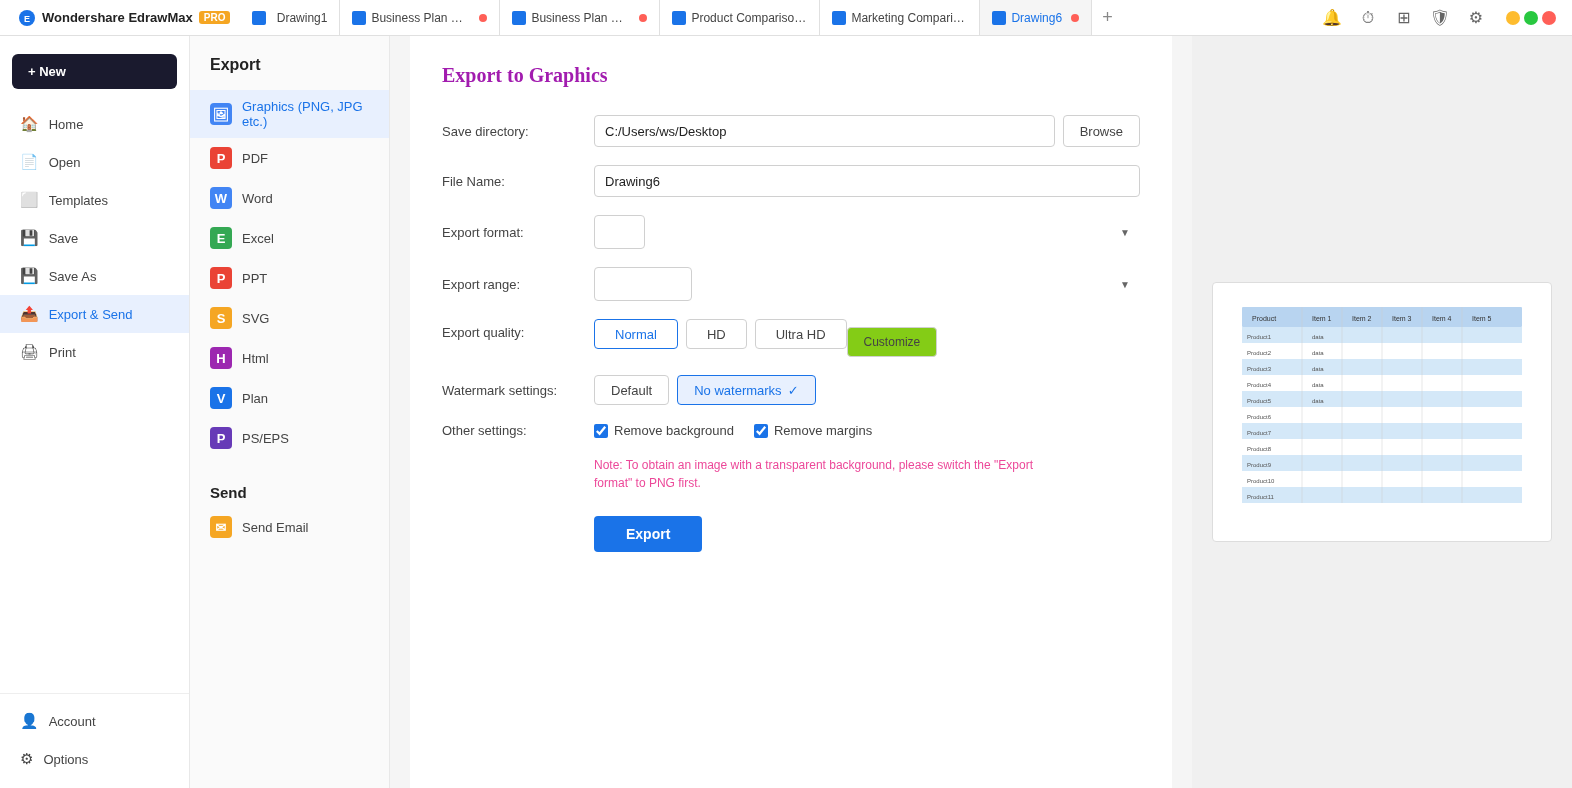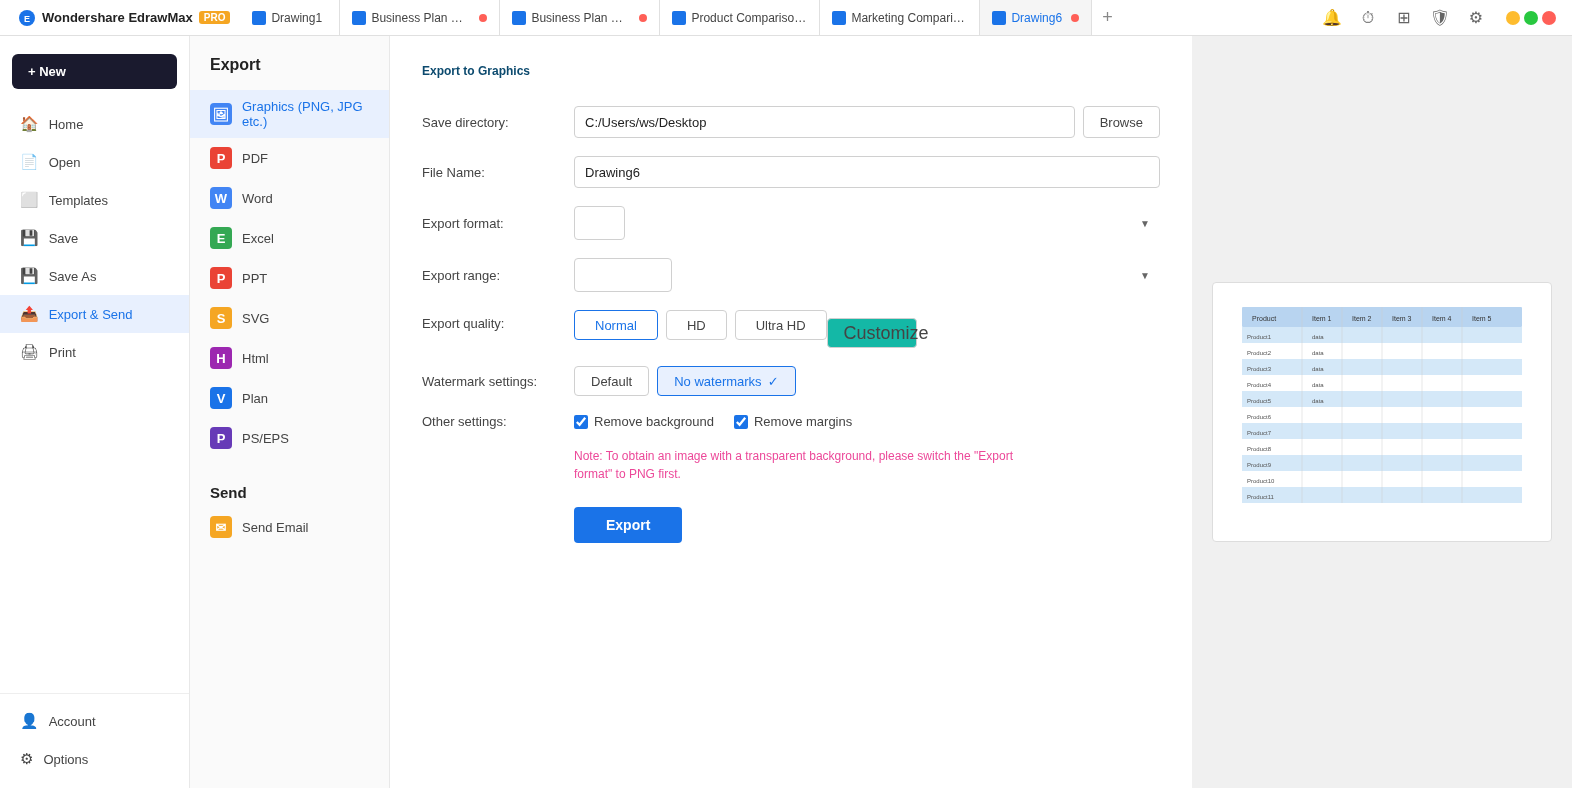--- a/index.html
+++ b/index.html
@@ -74,20 +74,21 @@
       padding: 10px 20px; cursor: pointer; color: #444; font-size: 13px;
     }
     .sidebar-item.active { color: #1a73e8; background: #e8f0fe; font-weight: 500; }
     .sidebar-footer { margin-top: auto; border-top: 1px solid #eee; padding-top: 8px; }
 
     
     .content-area {
       display: flex;
       flex: 1;
       background: #f5f5f5;
+      gap: 20px;
     }
 
     
     .export-panel {
       width: 200px;
       background: #fafafa;
       border-right: 1px solid #e8e8e8;
       padding: 20px 0;
     }
     .export-panel h3 {
@@ -116,21 +117,21 @@
     .ei-icon.email { background: #f5a623; }
     .send-label { font-size: 15px; font-weight: 600; color: #222; padding: 10px 20px 6px; }
 
     
     .export-form {
       flex: 1;
       background: white;
       padding: 28px 32px;
       overflow-y: auto;
     }
-    .export-form h2 { font-size: 12px; font-weight: 600; color: #0c4a6e; margin-bottom: 28px; }
+    .export-form h2 { font-size: 20px; font-weight: 600; color: #a21caf; margin-bottom: 28px; font-family: Liberation Serif, serif; }
 
     .form-row {
       display: flex; align-items: center; margin-bottom: 18px; gap: 12px;
     }
     .form-label {
       width: 140px; font-size: 13px; color: #444; flex-shrink: 0;
     }
     .form-control {
       flex: 1; display: flex; align-items: flex-start; gap: 8px;
     }
@@ -151,21 +152,21 @@
     .select-wrapper::after { content: '▼'; position: absolute; right: 10px; top: 50%; transform: translateY(-50%); font-size: 10px; color: #666; pointer-events: none; }
 
     .quality-group { display: flex; gap: 8px; flex-wrap: wrap; }
     .quality-btn {
       height: 30px; padding: 0 20px; border: 1px solid #d0d0d0; border-radius: 4px;
       background: white; font-size: 13px; cursor: pointer; color: #444;
     }
     .quality-btn.active { border-color: #1a73e8; background: white; color: #1a73e8; }
     .customize-btn {
       height: 30px; padding: 0 16px; border: 1px solid #d0d0d0; border-radius: 4px;
-      background: #14b8a6; font-size: 18px; cursor: pointer; color: #444; margin-top: 8px;
+      background: #84cc16; font-size: 12px; cursor: pointer; color: #444; margin-top: 8px;
     }
 
     .watermark-group { display: flex; gap: 8px; }
     .watermark-btn {
       height: 30px; padding: 0 16px; border: 1px solid #d0d0d0; border-radius: 4px;
       background: white; font-size: 13px; cursor: pointer; color: #444;
     }
     .watermark-btn.active { border-color: #1a73e8; background: #e8f0fe; color: #1a73e8; }
 
     .checkbox-group { display: flex; align-items: center; gap: 20px; }
@@ -214,21 +215,21 @@
     </svg>
     <span>Wondershare EdrawMax</span>
     <span class="pro-badge">PRO</span>
   </div>
 
   <div class="tabs-bar">
 
     <div id="tabs-container" style="display:flex; height:100%; align-items:center;">
         <div class="tab">
           <span style="width: 14px; height: 14px; background: rgb(26, 115, 232); border-radius: 2px; display: inline-block; flex-shrink: 0;"></span>
-          <span style="overflow: hidden; text-overflow: ellipsis; white-space: nowrap; flex: 1 1 0%; font-size: 12px;">Drawing1</span>
+          <span style="overflow: hidden; text-overflow: ellipsis; white-space: nowrap; flex: 1 1 0%; font-size: 12px; text-align: right;">Drawing1</span>
         </div>
         <div class="tab">
           <span style="width: 14px; height: 14px; background: rgb(26, 115, 232); border-radius: 2px; display: inline-block; flex-shrink: 0;"></span>
           <span style="overflow: hidden; text-overflow: ellipsis; white-space: nowrap; flex: 1 1 0%; font-size: 12px;">Business Plan Co...</span>
           <span style="width: 8px; height: 8px; border-radius: 50%; background: rgb(255, 95, 87); margin-left: 4px; flex-shrink: 0;"></span>
         </div>
         <div class="tab">
           <span style="width: 14px; height: 14px; background: rgb(26, 115, 232); border-radius: 2px; display: inline-block; flex-shrink: 0;"></span>
           <span style="overflow: hidden; text-overflow: ellipsis; white-space: nowrap; flex: 1 1 0%; font-size: 12px;">Business Plan Co...</span>
           <span style="width: 8px; height: 8px; border-radius: 50%; background: rgb(255, 95, 87); margin-left: 4px; flex-shrink: 0;"></span>

